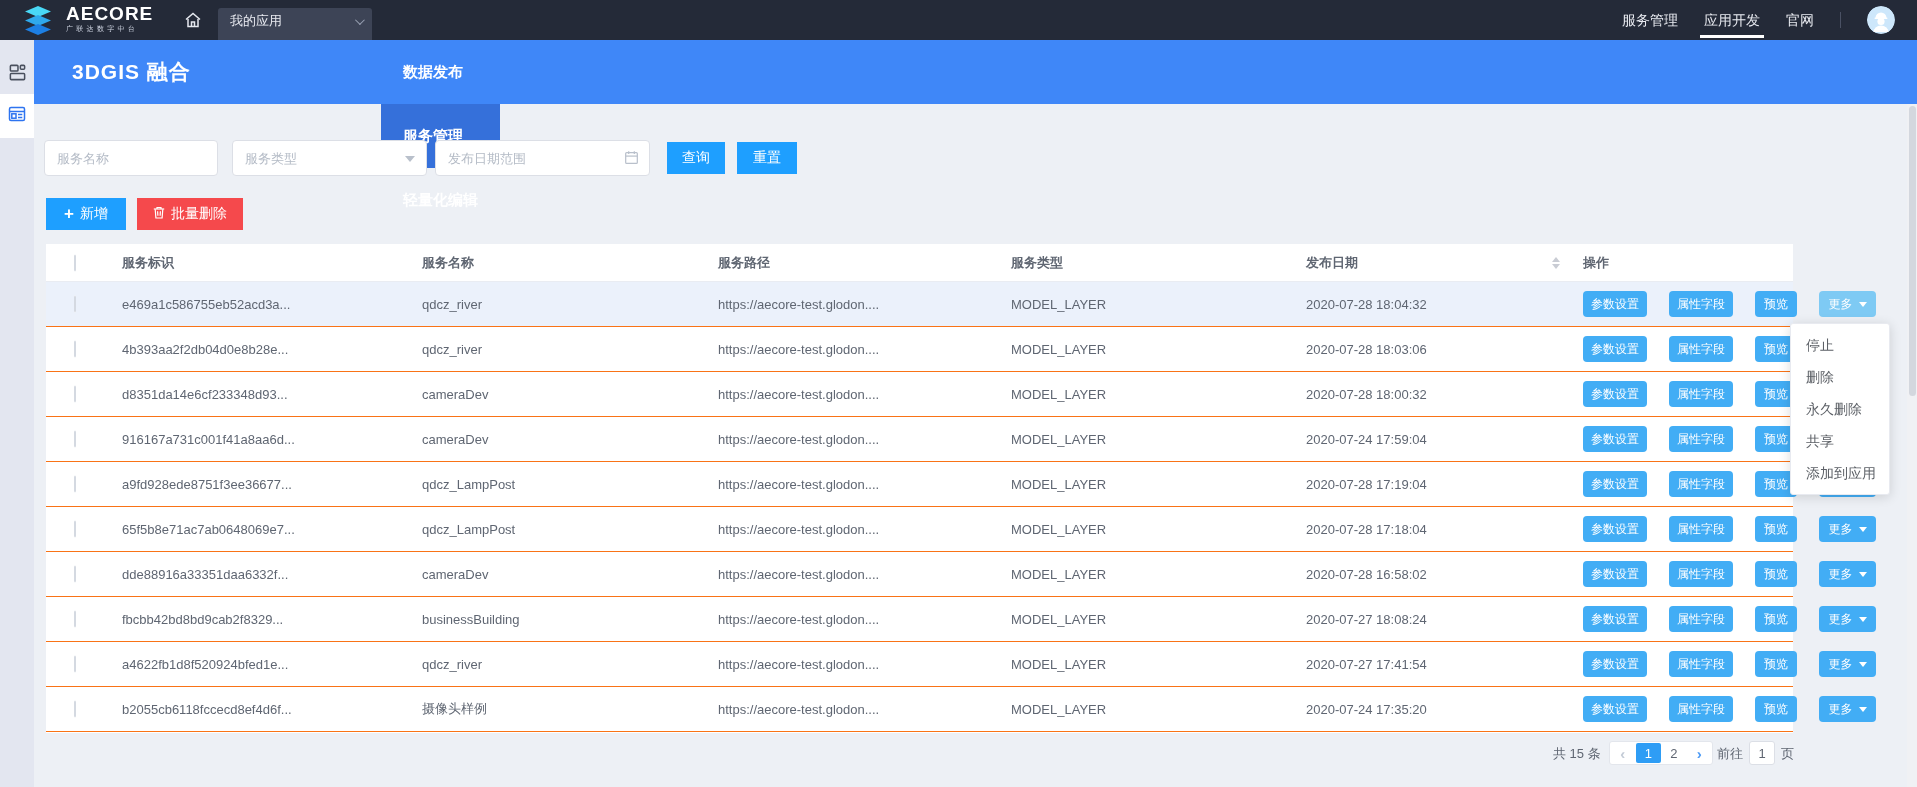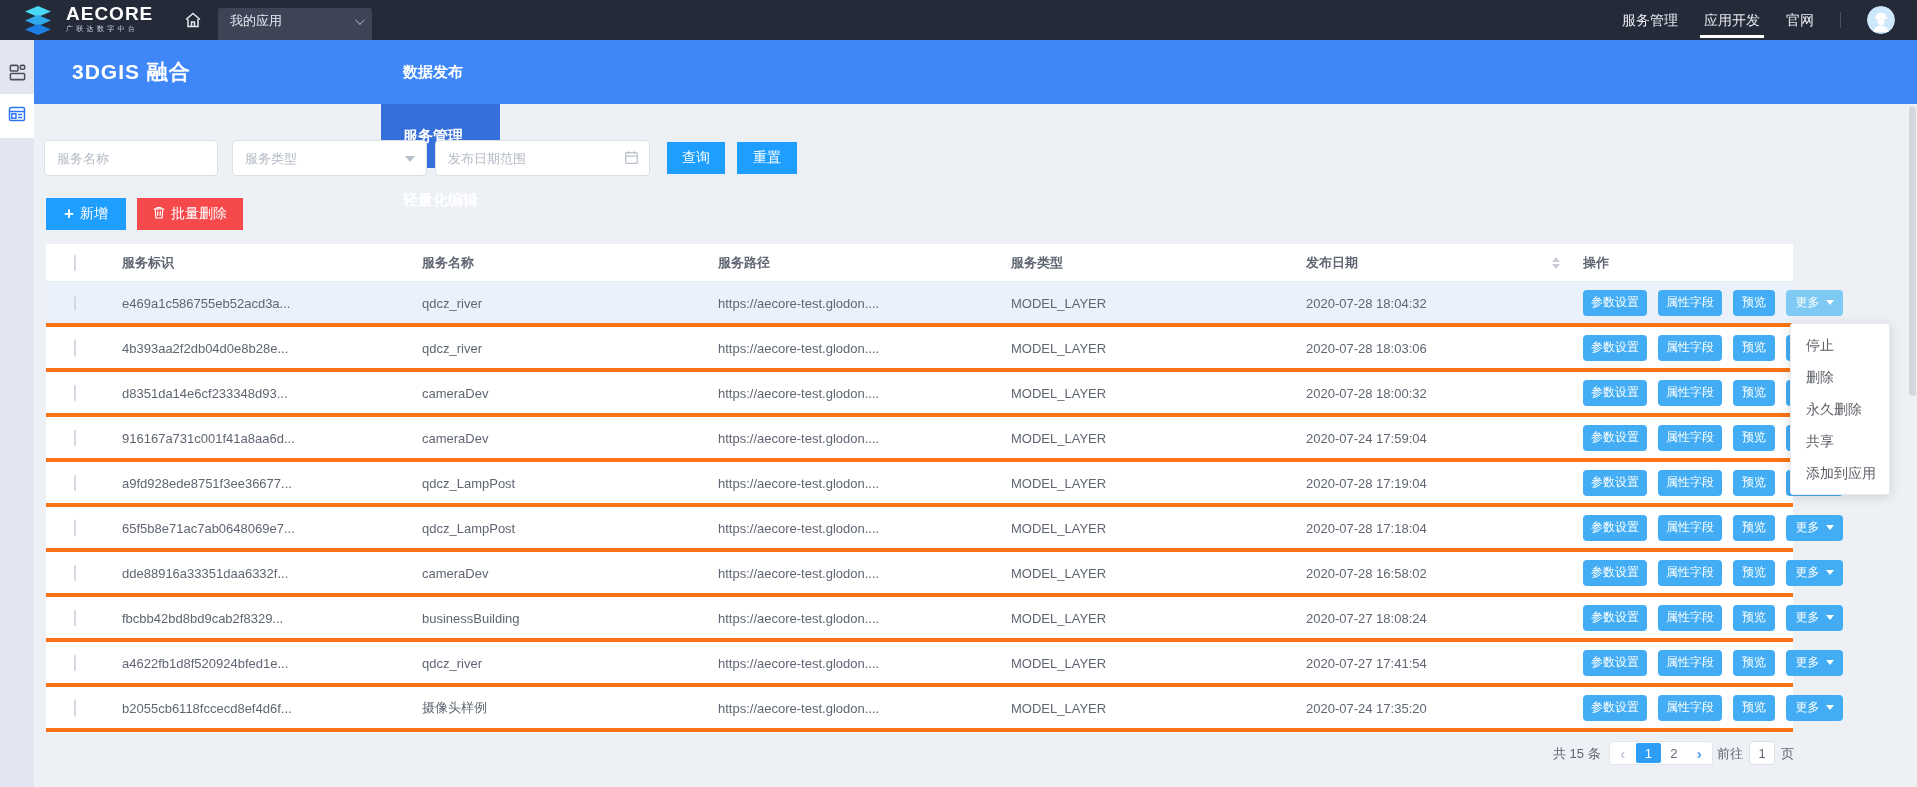--- a/index.html
+++ b/index.html
@@ -44,31 +44,31 @@
   .btn-red  { background:#f5494c; }
   .q-btn { position:absolute; left:667px; top:142px; width:58px; height:32px; }
   .r-btn { position:absolute; left:737px; top:142px; width:60px; height:32px; }
   .add-btn { position:absolute; left:46px; top:198px; width:80px; height:32px; }
   .add-btn .plus { font-size:17px; font-weight:bold; line-height:16px; }
   .del-btn { position:absolute; left:137px; top:198px; width:106px; height:32px; }
 
   
   .table-panel { position:absolute; left:46px; top:244px; width:1747px; height:489px; background:#ffffff; }
   .t-header { position:relative; height:38px; border-bottom:1px solid #e9ecf2; font-size:13px; color:#5f6672; font-weight:bold; }
-  .t-row { position:relative; height:45px; border-bottom:4px solid #f97316; font-size:13px; color:#5f6672; background:#fff; }
+  .t-row { position:relative; height:45px; border-bottom:1px solid #f97316; font-size:13px; color:#5f6672; background:#fff; }
   .t-row.hl { background:#ebf1fb; }
   .cell { position:absolute; top:50%; transform:translateY(-50%); white-space:nowrap; }
   .c-check { left:28px; } .c-id { left:76px; } .c-name { left:376px; } .c-path { left:672px; }
   .c-type { left:965px; } .c-date { left:1260px; } .c-op { left:1537px; }
   .checkbox { width:14px; height:14px; border:1px solid #d4d9e1; border-radius:2px; background:#fff; cursor:pointer; }
   .sort-caret { left:1506px; display:flex; flex-direction:column; gap:2px; cursor:pointer; }
   .sort-caret i { width:0; height:0; border-left:4px solid transparent; border-right:4px solid transparent; }
   .sort-caret .up { border-bottom:5px solid #c9ccd4; }
   .sort-caret .down { border-top:5px solid #c9ccd4; }
-  .row-actions { display:flex; gap:11px; align-items:flex-start; }
+  .row-actions { display:flex; gap:22px; align-items:flex-start; }
   .act-btn { height:26px; border:none; border-radius:4px; background:#42adf5; color:#fff; font-size:12px; cursor:pointer; font-family:inherit; padding:0 8px; display:flex; align-items:center; justify-content:center; gap:6px; }
   .act-params, .act-fields { width:64px; }
   .act-preview { width:42px; }
   .act-more { width:57px; }
   .act-more.open { background:#7ecaf4; }
   .act-more .tri { width:0; height:0; border-left:4px solid transparent; border-right:4px solid transparent; border-top:5px solid #ffffff; }
 
   
   .more-menu { position:absolute; left:1790px; top:323px; width:100px; background:#fff; border:1px solid #e8eaf0; border-radius:3px; box-shadow:0 2px 12px rgba(0,0,0,.14); padding:5px 0; z-index:30; }
   .more-menu .menu-item { height:32px; line-height:32px; padding-left:15px; font-size:14px; color:#5c6066; cursor:pointer; }

